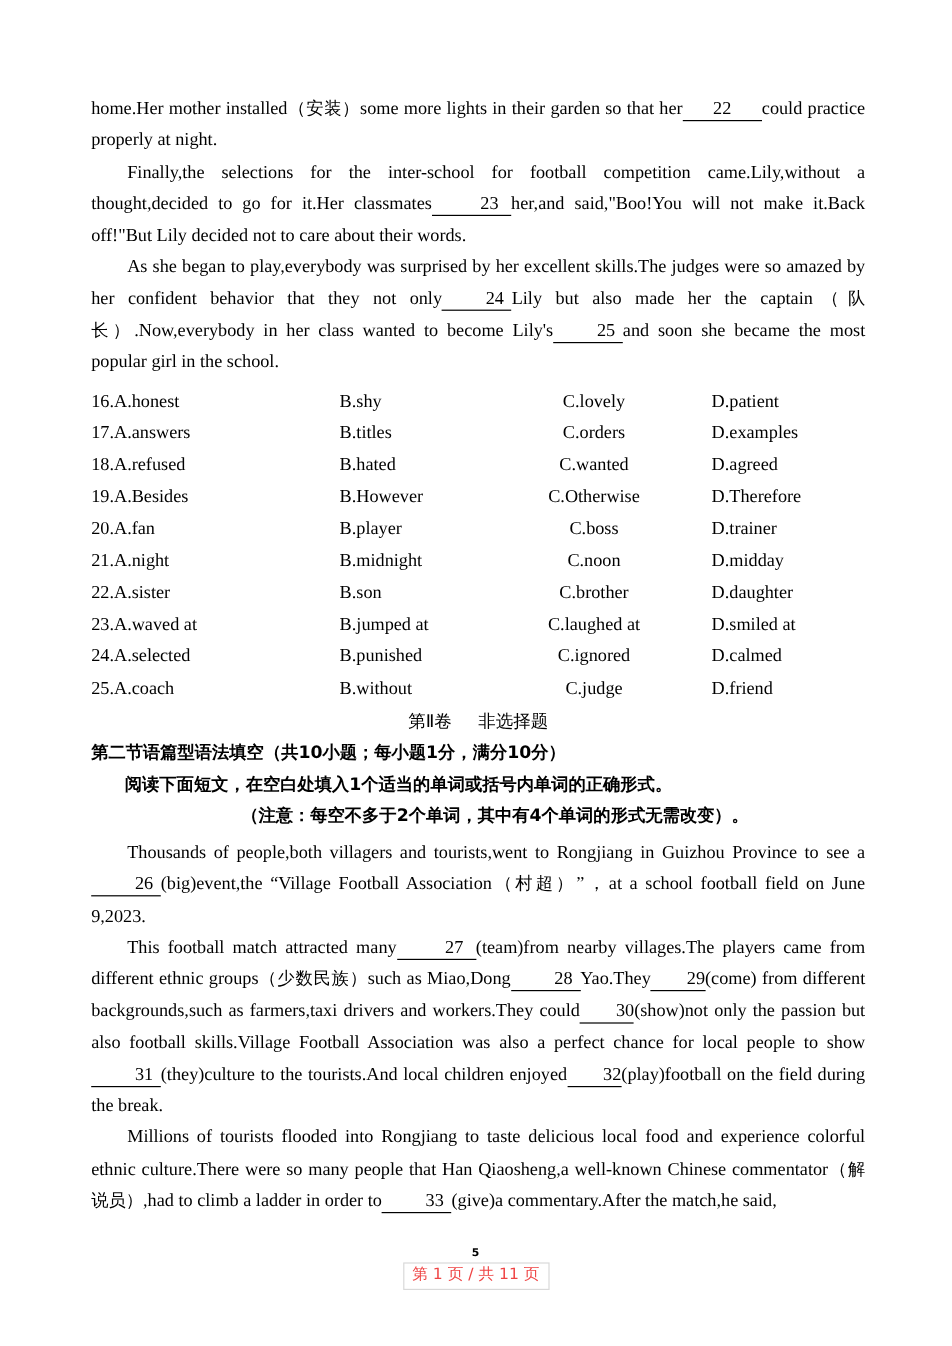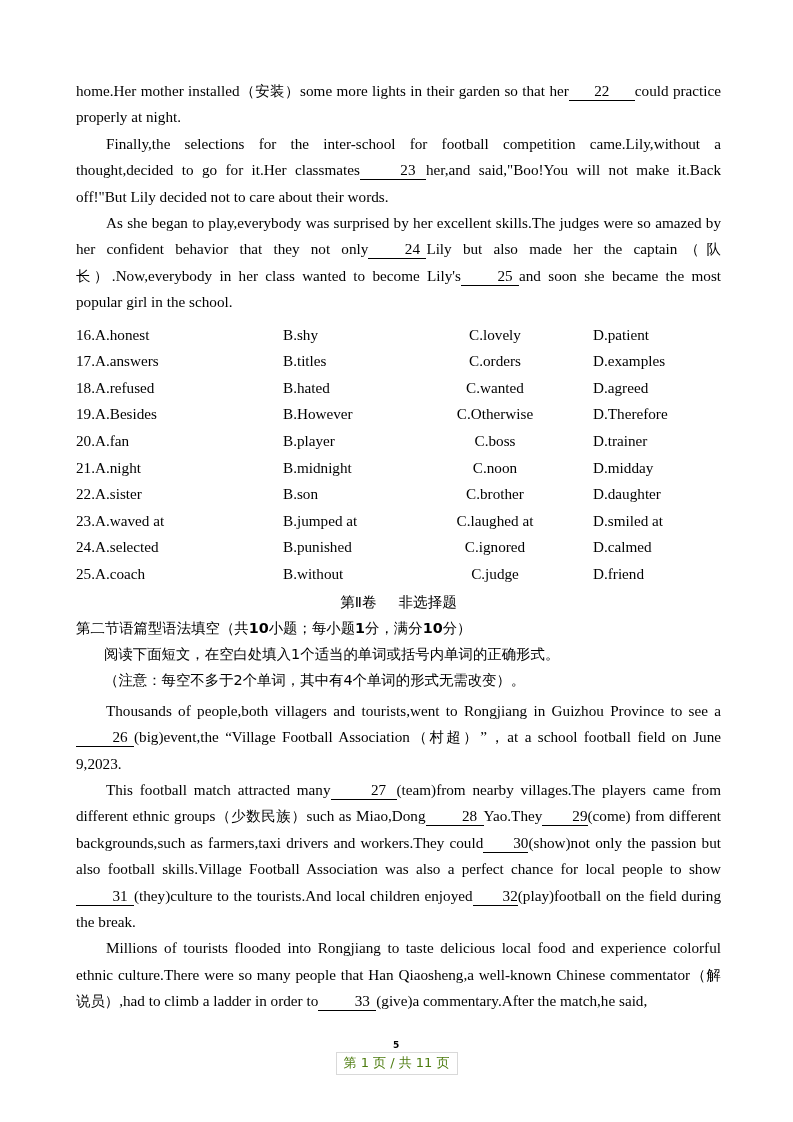--- a/index.html
+++ b/index.html
@@ -88,23 +88,24 @@
     margin-top: 0;
   }
   .section-center .gap { display: inline-block; width: 22px; }
 
   
   .cn-line {
     font-family: "DejaVu Sans", "Liberation Sans", sans-serif;
     font-size: 14.4px;
     line-height: 26.4px;
     white-space: nowrap;
+    font-weight: bold;
   }
   .cn-line.ind1 { padding-left: 28px; }
-  .cn-line.ind2 { padding-left: 28px; }
+  .cn-line.ind2 { padding-left: 28px; text-align: center; }
 
   .spacer-sm { height: 4px; }
 
   
   .footer {
     position: absolute;
     left: 0;
     top: 1040px;
     width: 793px;
     text-align: center;
@@ -117,21 +118,21 @@
     font-weight: 700;
     letter-spacing: .5px;
   }
   .footer-box {
     display: inline-block;
     border: 1px solid #d9d9d9;
     padding: 1px 7px 2px 7px;
     font-family: "DejaVu Sans", "Liberation Sans", sans-serif;
     font-size: 13px;
     line-height: 18px;
-    color: #4d7c0f;
+    color: #ef4444;
     margin-top: 1px;
   }
 </style>
 </head>
 <body>
 
 <div class="page">
   <div class="content">
 
     <p class="para noindent">

